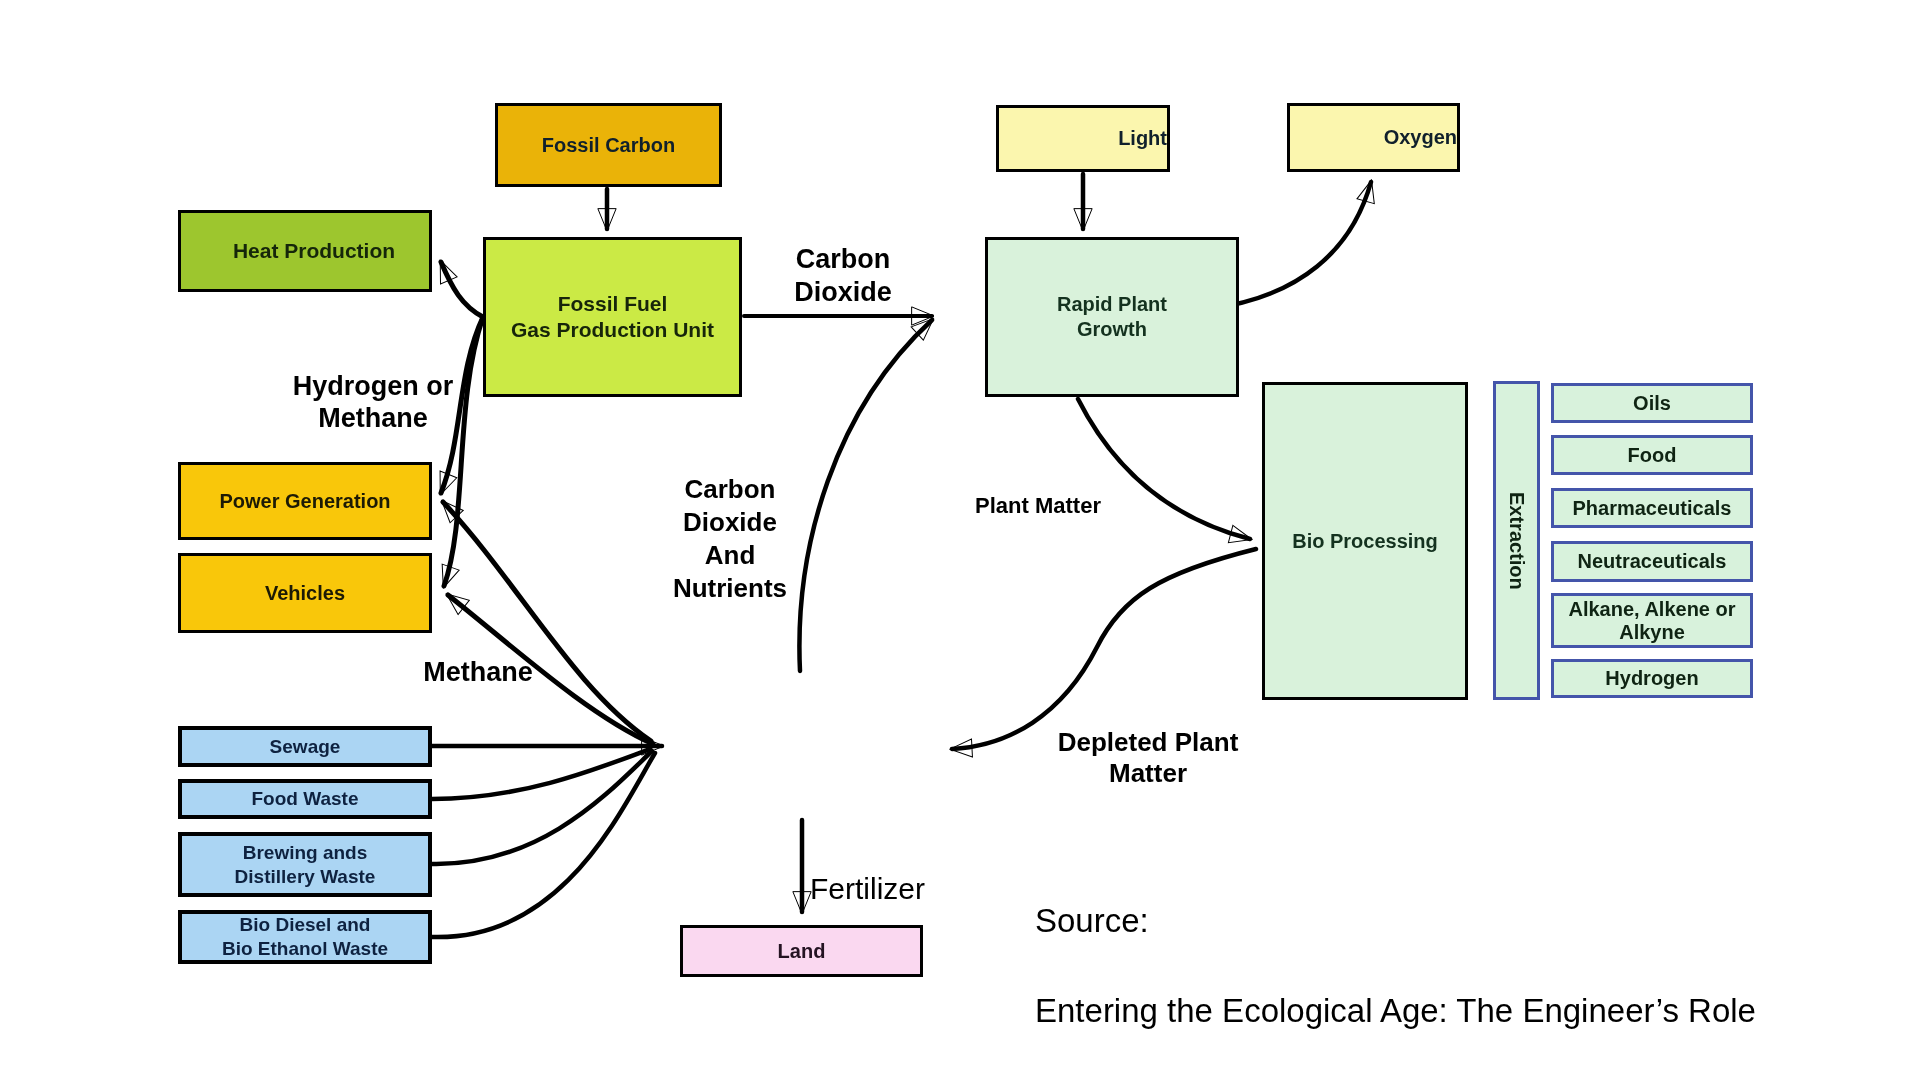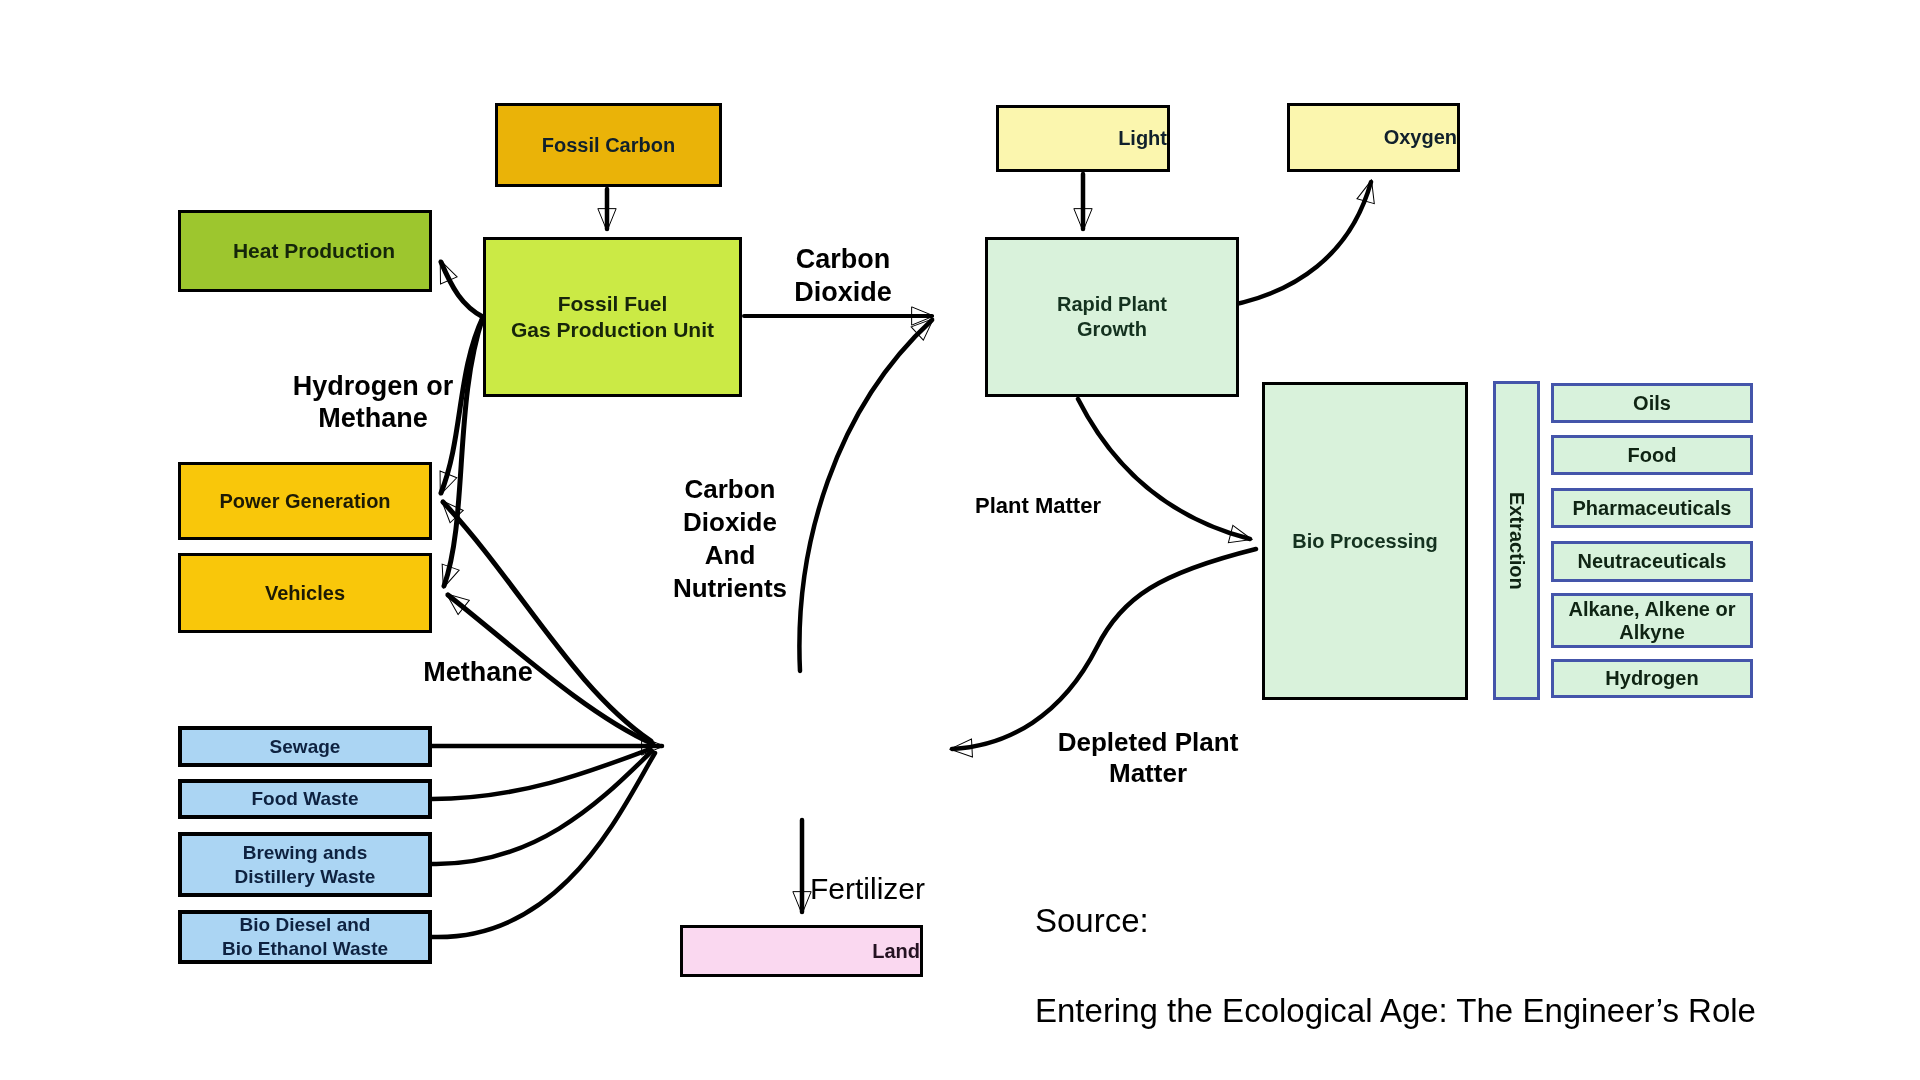--- a/index.html
+++ b/index.html
@@ -88,21 +88,21 @@
   </div>
   <div class="box lblue" style="left:178px;top:832px;width:254px;height:65px;">
     <span>Brewing ands
 Distillery Waste</span>
   </div>
   <div class="box lblue" style="left:178px;top:910px;width:254px;height:54px;">
     <span>Bio Diesel and
 Bio Ethanol Waste</span>
   </div>
 
-  <div class="box pink" style="left:680px;top:925px;width:243px;height:52px;justify-content:flex-end;">
+  <div class="box pink" style="left:680px;top:925px;width:243px;height:52px;">
     <span>Land</span>
   </div>
 
   <div class="box mint" style="left:1262px;top:382px;width:206px;height:318px;">
     <span>Bio Processing</span>
   </div>
   <div class="box product" style="left:1493px;top:381px;width:47px;height:319px;">
     <span class="vert">Extraction</span>
   </div>
   <div class="box product" style="left:1551px;top:383px;width:202px;height:40px;">

